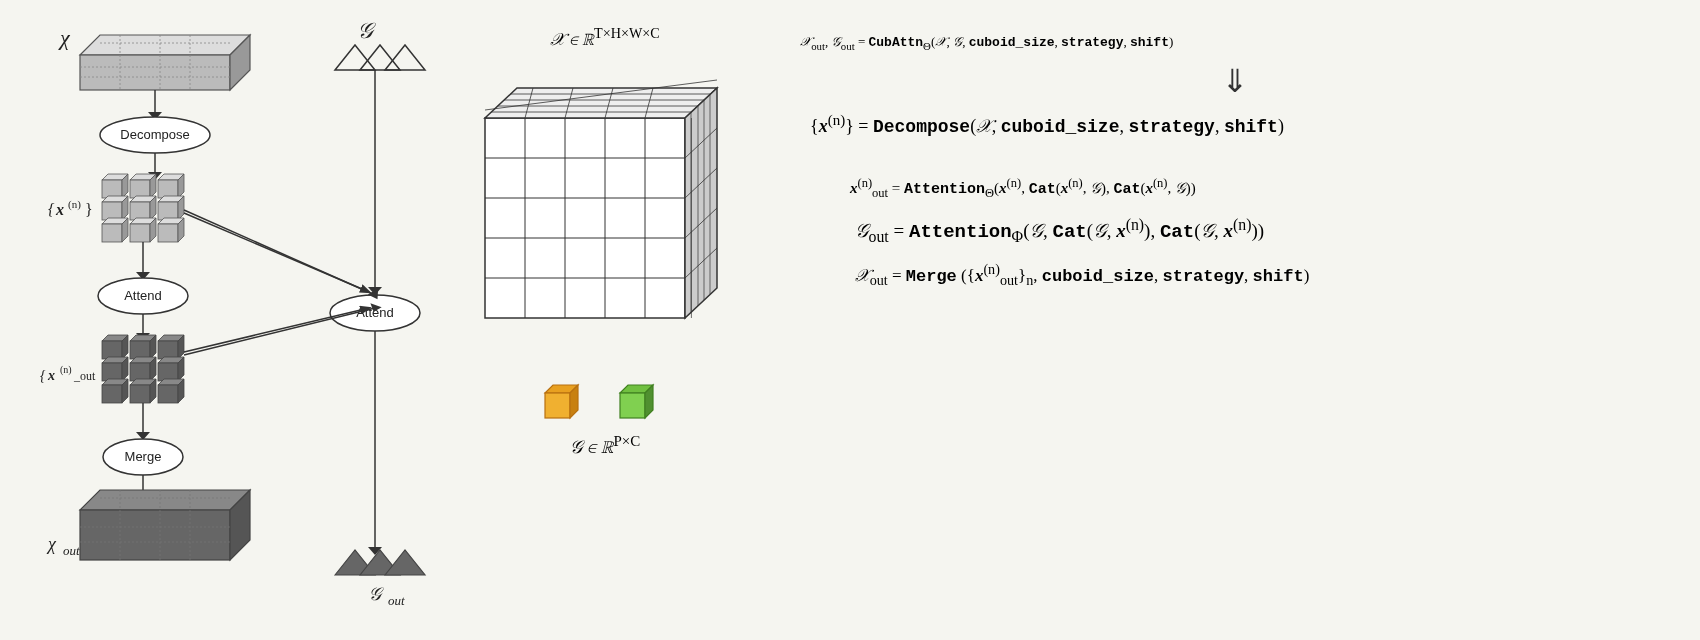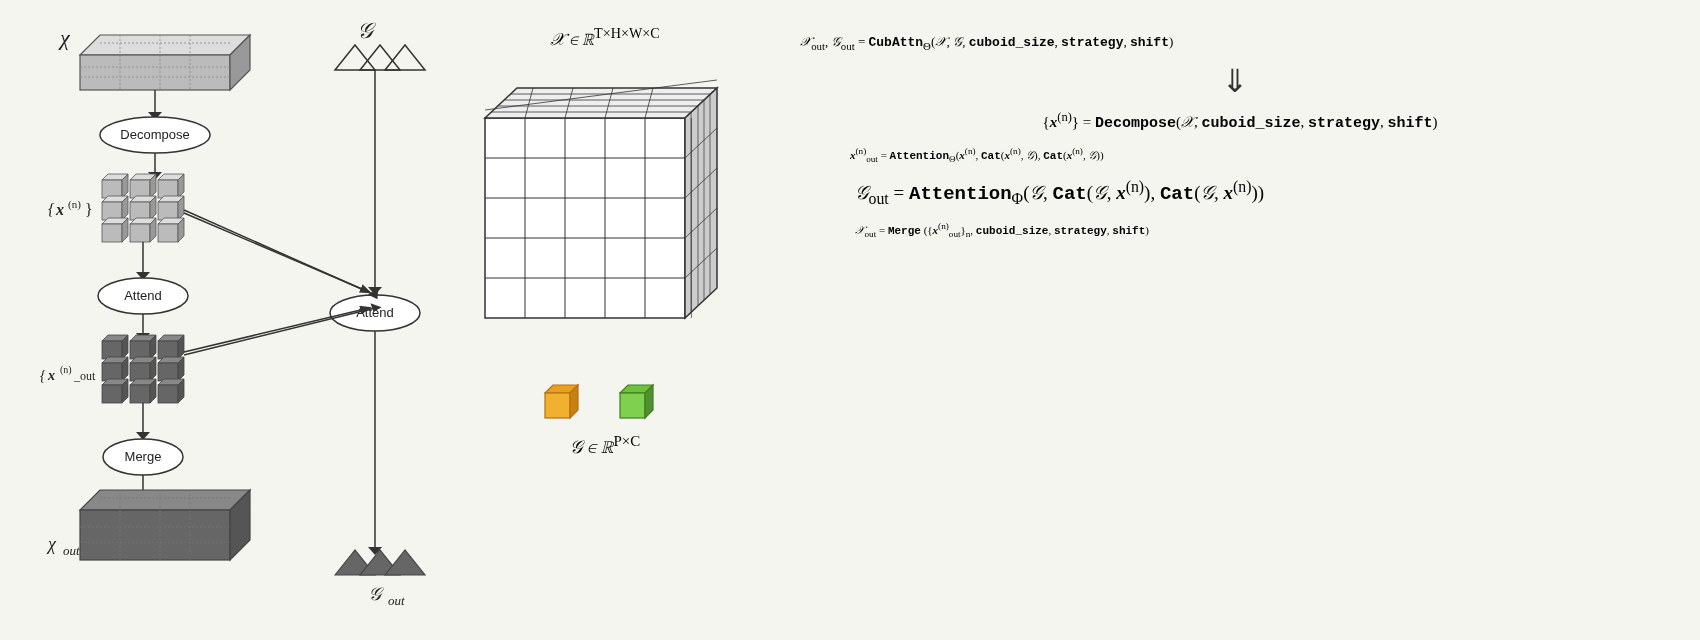--- a/index.html
+++ b/index.html
@@ -332,40 +332,40 @@
   <div class="right-panel">
     <div class="equations-container">
 
       <div class="eq-line" style="font-size:13px;">
         <span style="font-style:italic;">𝒳</span><sub>out</sub>, <span style="font-style:italic;">𝒢</span><sub>out</sub>
         = <span class="code-font">CubAttn</span><sub>Θ</sub>(<span style="font-style:italic;">𝒳</span>, <span style="font-style:italic;">𝒢</span>, <span class="code-font">cuboid_size</span>, <span class="code-font">strategy</span>, <span class="code-font">shift</span>)
       </div>
 
       <div class="big-arrow-down" style="font-size:32px; color:#333;">⇓</div>
 
-      <div class="eq-line" style="font-size:15px; padding-left: 10px; text-align: center;">
+      <div class="eq-line" style="font-size:18px; padding-left: 10px;">
         {<span style="font-style:italic; font-weight:bold;">x</span><sup>(n)</sup>}
         = <span class="code-font">Decompose</span>(<span style="font-style:italic;">𝒳</span>, <span class="code-font">cuboid_size</span>, <span class="code-font">strategy</span>, <span class="code-font">shift</span>)
       </div>
 
-      <div class="eq-line" style="font-size:11px; padding-left: 50px;">
+      <div class="eq-line" style="font-size:15px; padding-left: 50px; margin-top: 24px;">
         <span style="font-style:italic; font-weight:bold;">x</span><sup>(n)</sup><sub>out</sub>
         = <span class="code-font">Attention</span><sub>Θ</sub>(<span style="font-style:italic; font-weight:bold;">x</span><sup>(n)</sup>,
         <span class="code-font">Cat</span>(<span style="font-style:italic; font-weight:bold;">x</span><sup>(n)</sup>, <span style="font-style:italic;">𝒢</span>),
         <span class="code-font">Cat</span>(<span style="font-style:italic; font-weight:bold;">x</span><sup>(n)</sup>, <span style="font-style:italic;">𝒢</span>))
       </div>
 
       <div class="eq-line" style="font-size:19px; padding-left: 55px;">
         <span style="font-style:italic;">𝒢</span><sub>out</sub>
         = <span class="code-font">Attention</span><sub>Φ</sub>(<span style="font-style:italic;">𝒢</span>,
         <span class="code-font">Cat</span>(<span style="font-style:italic;">𝒢</span>, <span style="font-style:italic; font-weight:bold;">x</span><sup>(n)</sup>),
         <span class="code-font">Cat</span>(<span style="font-style:italic;">𝒢</span>, <span style="font-style:italic; font-weight:bold;">x</span><sup>(n)</sup>))
       </div>
 
-      <div class="eq-line" style="font-size:11px; padding-left: 55px;">
+      <div class="eq-line" style="font-size:17px; padding-left: 55px;">
         <span style="font-style:italic;">𝒳</span><sub>out</sub>
         = <span class="code-font">Merge</span>
         ({<span style="font-style:italic; font-weight:bold;">x</span><sup>(n)</sup><sub>out</sub>}<sub>n</sub>,
         <span class="code-font">cuboid_size</span>, <span class="code-font">strategy</span>, <span class="code-font">shift</span>)
       </div>
 
     </div>
 
   </div>
 

